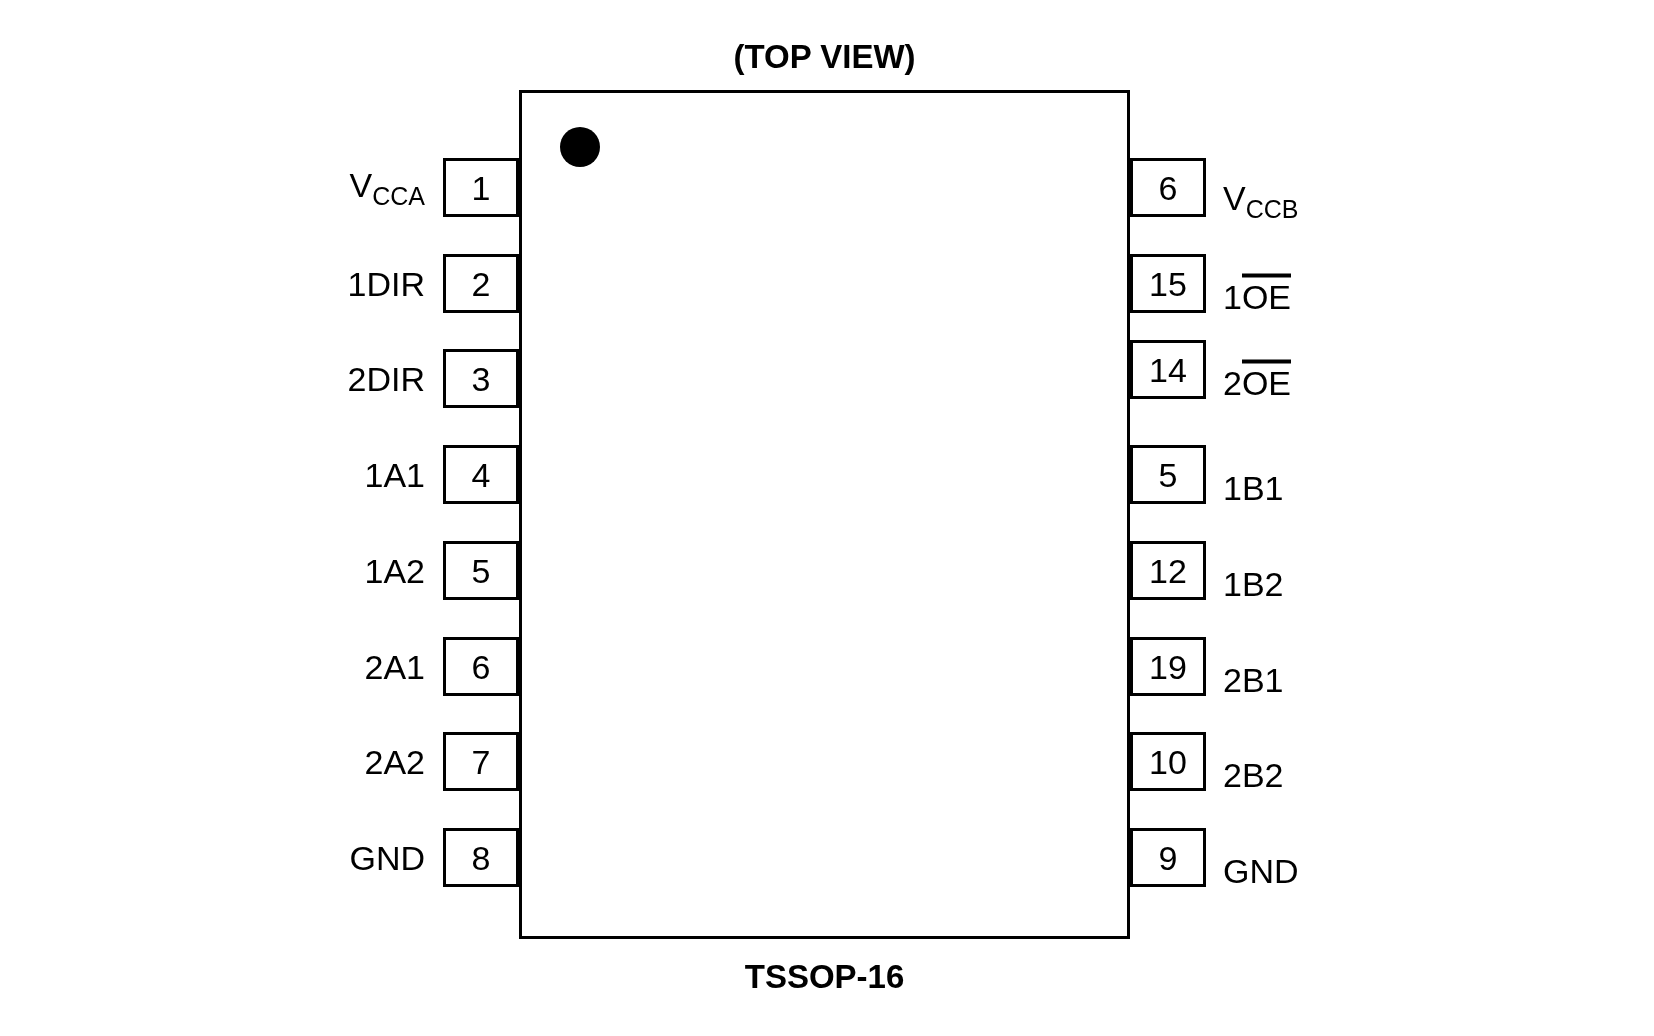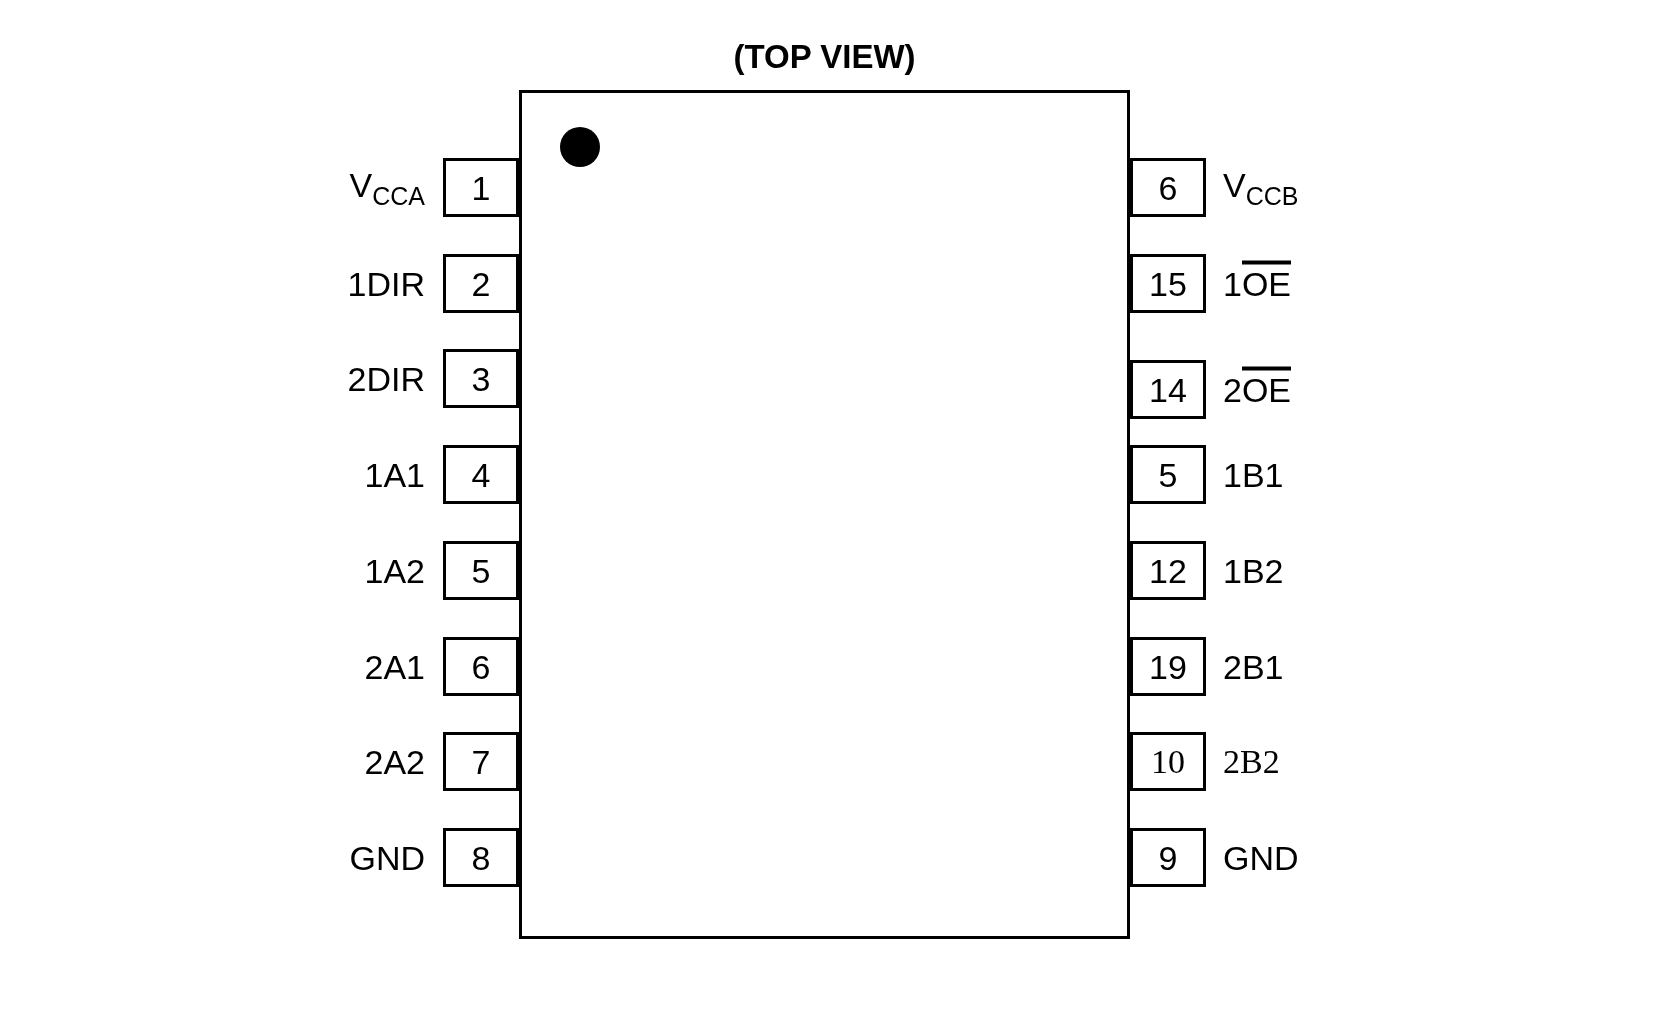--- a/index.html
+++ b/index.html
@@ -75,21 +75,21 @@
     line-height: 1;
   }
   .pin-label {
     position: absolute;
     top: 50%;
     transform: translateY(-50%);
     font-size: 34px;
     white-space: nowrap;
   }
   .pin-label.left { right: 1229px; }
-  .pin-label.right { left: 1223px; text-align: left; }
+  .pin-label.right { left: 1223px; text-align: left; margin-top: 13px; }
   .sub {
     font-size: 25px;
     vertical-align: -8px;
   }
   .over {
     border-top: 4px solid var(--ink);
   }
 </style>
 </head>
 <body>
@@ -155,21 +155,21 @@
           <span class="pin-number">6</span>
         </div>
         <div class="pin-label right"><span>V</span><span class="sub">CCB</span></div>
       </div>
       <div class="pin-row" style="top: 254px; padding-left: 12px;">
         <div class="pin-box right">
           <span class="pin-number">15</span>
         </div>
         <div class="pin-label right"><span>1</span><span class="over">OE</span></div>
       </div>
-      <div class="pin-row" style="top: 360px; padding-left: 11px;">
+      <div class="pin-row" style="top: 340px; padding-left: 11px;">
         <div class="pin-box right">
           <span class="pin-number">14</span>
         </div>
         <div class="pin-label right"><span>2</span><span class="over">OE</span></div>
       </div>
       <div class="pin-row" style="top: 445px;">
         <div class="pin-box right">
           <span class="pin-number">5</span>
         </div>
         <div class="pin-label right"><span>1B1</span></div>
@@ -179,27 +179,28 @@
           <span class="pin-number">12</span>
         </div>
         <div class="pin-label right"><span>1B2</span></div>
       </div>
       <div class="pin-row" style="top: 637px;">
         <div class="pin-box right">
           <span class="pin-number">19</span>
         </div>
         <div class="pin-label right"><span>2B1</span></div>
       </div>
-      <div class="pin-row" style="top: 732px; font-family: Liberation Serif, serif;">
+      <div class="pin-row" style="top: 732px;">
         <div class="pin-box right">
           <span class="pin-number">10</span>
         </div>
         <div class="pin-label right"><span>2B2</span></div>
       </div>
       <div class="pin-row" style="top: 828px;">
         <div class="pin-box right">
           <span class="pin-number">9</span>
         </div>
         <div class="pin-label right"><span>GND</span></div>
       </div>
     </div>
 
+  <div class="package-name">TSSOP-16</div>
 </div>
 
 </body></html>

